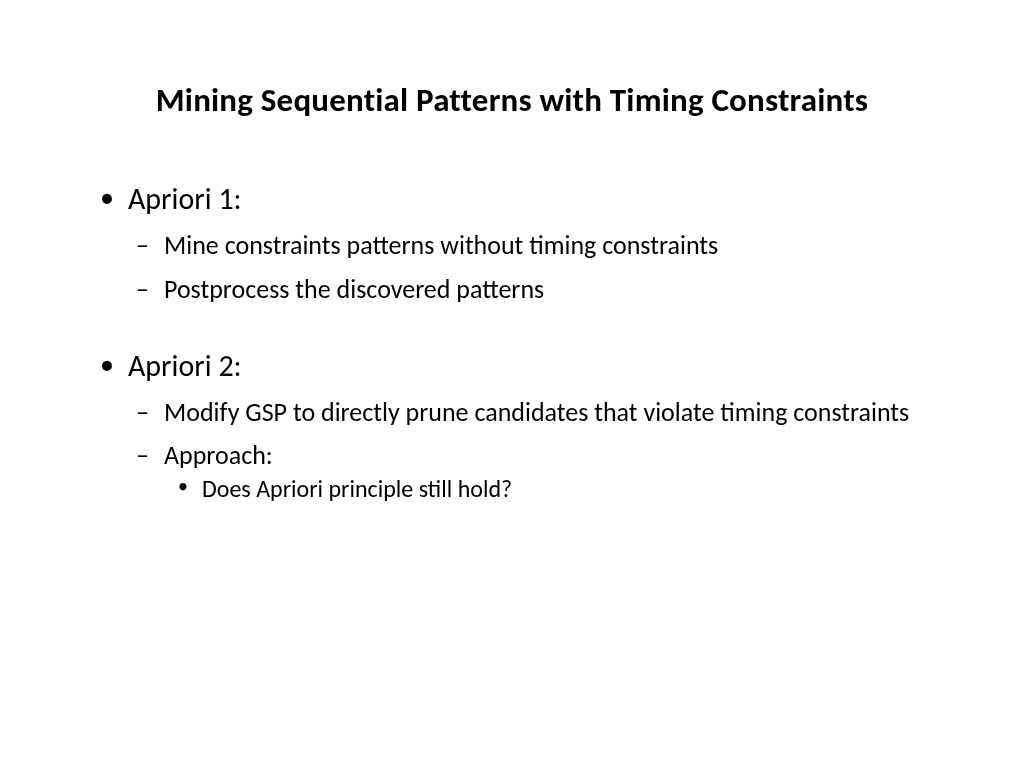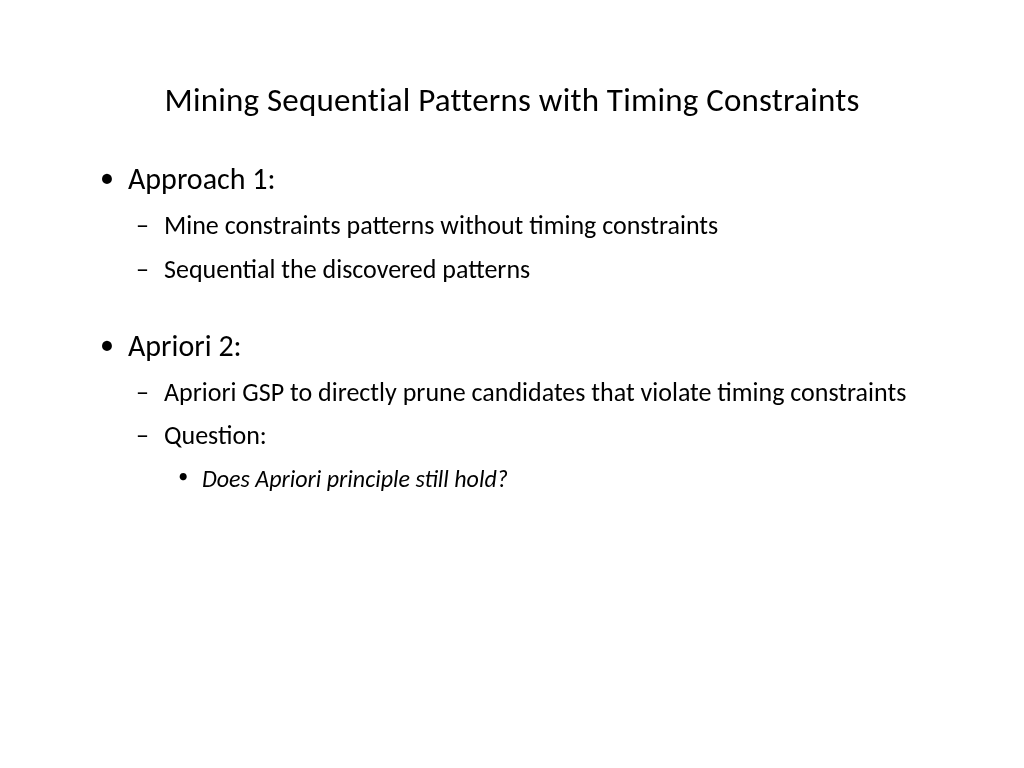--- a/index.html
+++ b/index.html
@@ -11,23 +11,23 @@
       width: 1024px;
       height: 768px;
       background: #ffffff;
       font-family: Calibri, 'Segoe UI', Arial, sans-serif;
       color: #000000;
       padding: 80px 60px 60px 60px;
       overflow: hidden;
     }
     .slide-title {
       font-size: 33px;
-      font-weight: 400;
+      font-weight: 700;
       text-align: center;
-      margin-bottom: 40px;
+      margin-bottom: 60px;
       letter-spacing: 0.2px;
     }
     .content {
       padding-left: 40px;
     }
     ul.level1 {
       list-style: none;
     }
     ul.level1 > li {
       position: relative;
@@ -55,22 +55,20 @@
       line-height: 1.3;
     }
     ul.level2 > li::before {
       content: "–";
       position: absolute;
       left: 8px;
       top: 0;
     }
     ul.level3 {
       list-style: none;
-      margin-top: 10px;
-      font-style: italic;
     }
     ul.level3 > li {
       position: relative;
       font-size: 24px;
       padding-left: 38px;
       margin-bottom: 8px;
     }
     ul.level3 > li::before {
       content: "•";
       position: absolute;
@@ -80,32 +78,32 @@
     }
   </style>
 </head>
 <body>
 
 <h1 class="slide-title">Mining Sequential Patterns with Timing Constraints</h1>
 
 <div class="content">
   <ul class="level1">
     <li>
-      <span>Approach 1:</span>
+      <span>Apriori 1:</span>
       <ul class="level2">
         <li>Mine constraints patterns without timing constraints</li>
-        <li>Sequential the discovered patterns</li>
+        <li>Postprocess the discovered patterns</li>
       </ul>
     </li>
     <li>
       <span>Apriori 2:</span>
       <ul class="level2">
-        <li>Apriori GSP to directly prune candidates that violate timing constraints</li>
+        <li>Modify GSP to directly prune candidates that violate timing constraints</li>
         <li>
-          <span>Question:</span>
+          <span>Approach:</span>
           <ul class="level3">
             <li>Does Apriori principle still hold?</li>
           </ul>
         </li>
       </ul>
     </li>
   </ul>
 </div>
 
 </body></html>

